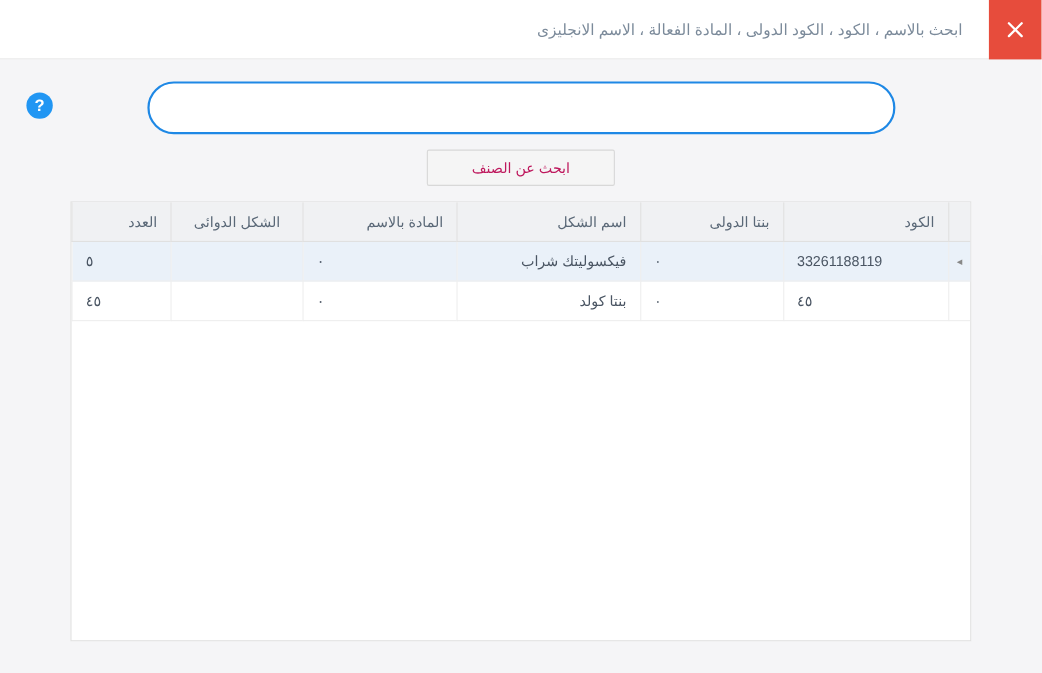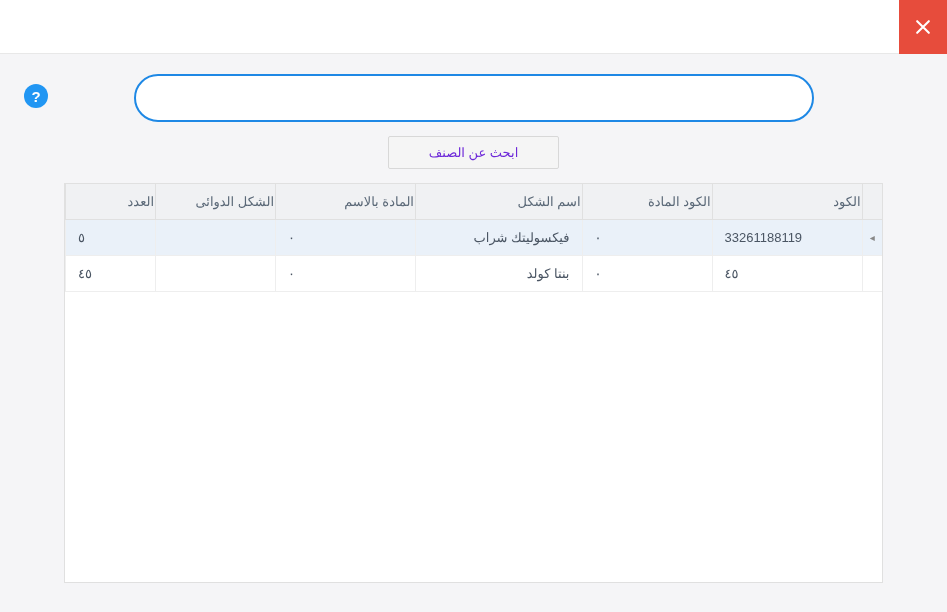--- a/index.html
+++ b/index.html
@@ -71,21 +71,21 @@
   }
   .search-btn-wrapper {
     display: flex;
     justify-content: center;
     margin-top: 14px;
     margin-bottom: 14px;
   }
   .search-btn {
     background: #f5f5f5;
     border: 1px solid #d8d8d8;
-    color: #6d28d9;
+    color: #be185d;
     font-size: 13px;
     padding: 8px 40px;
     cursor: pointer;
     font-family: inherit;
     border-radius: 2px;
   }
   .table-container {
     background: #fff;
     border: 1px solid #e0e0e0;
     height: 400px;
@@ -94,21 +94,21 @@
   table {
     width: 100%;
     border-collapse: collapse;
     font-size: 13px;
     direction: rtl;
   }
   thead th {
     background: #f0f1f3;
     color: #5a6877;
     font-weight: normal;
-    padding: 10px 1px;
+    padding: 10px 12px;
     border-left: 1px solid #e0e0e0;
     border-bottom: 1px solid #e0e0e0;
     text-align: right;
   }
   thead th:first-child {
     width: 20px;
     padding: 10px 4px;
   }
   tbody td {
     padding: 10px 12px;
@@ -122,32 +122,33 @@
     width: 20px;
     padding: 10px 4px !important;
     text-align: center !important;
     color: #888;
     font-size: 10px;
   }
   .col-code { width: 150px; text-align: right; }
   .col-intl { width: 130px; }
   .col-name { width: auto; }
   .col-active { width: 140px; }
-  .col-form { width: 120px; }
+  .col-form { width: 120px; text-align: center; }
   .col-count { width: 90px; }
 </style>
 </head>
 <body>
 
 <div class="header">
   <div class="close-btn">
     <svg viewBox="0 0 24 24">
       <path d="M5 5 L19 19 M19 5 L5 19" stroke="#fff" stroke-width="2.5" fill="none" stroke-linecap="round"></path>
     </svg>
   </div>
+  <div class="header-title">ابحث بالاسم ، الكود ، الكود الدولى ، المادة الفعالة ، الاسم الانجليزى</div>
 </div>
 
 <div class="content">
   <div class="help-icon">
     <span>?</span>
   </div>
 
   <div class="search-wrapper">
     <input type="text" class="search-input" placeholder="" style="">
   </div>
@@ -155,21 +156,21 @@
   <div class="search-btn-wrapper">
     <button class="search-btn">ابحث عن الصنف</button>
   </div>
 
   <div class="table-container">
     <table>
       <thead>
         <tr>
           <th></th>
           <th class="col-code">الكود</th>
-          <th class="col-intl">الكود المادة</th>
+          <th class="col-intl">بنتا الدولى</th>
           <th class="col-name">اسم الشكل</th>
           <th class="col-active">المادة بالاسم</th>
           <th class="col-form">الشكل الدوائى</th>
           <th class="col-count">العدد</th>
         </tr>
       </thead>
       <tbody>
         <tr class="selected">
           <td class="row-indicator">◂</td>
           <td class="num">33261188119</td>

